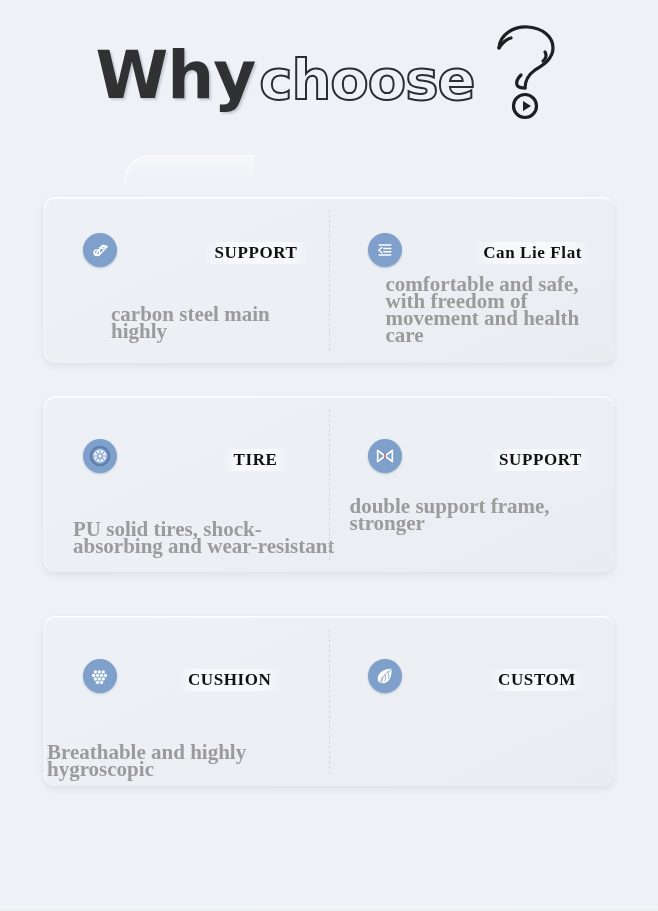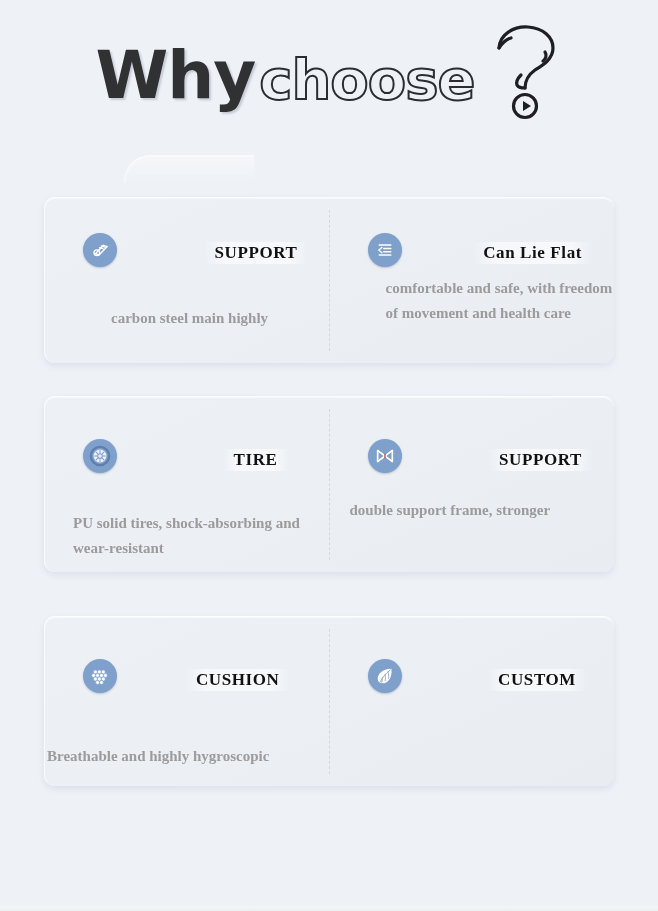--- a/index.html
+++ b/index.html
@@ -149,36 +149,36 @@
     color: #111111;
     letter-spacing: .6px;
     white-space: nowrap;
     padding: 1px 10px;
     background: linear-gradient(90deg, rgba(248,250,252,0) 0%, rgba(248,250,252,0.85) 18%, rgba(248,250,252,0.85) 82%, rgba(248,250,252,0) 100%);
   }
   .card-2 .feature-title,
   .card-3 .feature-title { top: 52px; }
 
   .title-tire   { right: 42px; }
-  .title-cush   { right: 40px; }
+  .title-cush   { right: 48px; }
   .title-custom { right: 28px; }
 
   
   .feature-desc {
     position: absolute;
     font-family: "Liberation Serif", serif;
     font-weight: bold;
-    font-size: 15px;
-    line-height: 25px;
+    font-size: 21px;
+    line-height: 17px;
     color: #9b9b9b;
   }
 
   .desc-material { left: 66px;  top: 108px; }
   .desc-flat     { left: 56px;  top: 78px;  width: 230px; }
-  .desc-tire     { left: 28px;  top: 114px; width: 262px; }
+  .desc-tire     { left: 28px;  top: 124px; width: 262px; }
   .desc-support  { left: 20px;  top: 101px; width: 270px; }
   .desc-cushion  { left: 2px;   top: 127px; }
   .desc-custom   { left: 28px;  top: 128px; }
 
   .bottom-strip {
     position: absolute;
     left: 0;
     bottom: 0;
     width: 658px;
     height: 5px;

